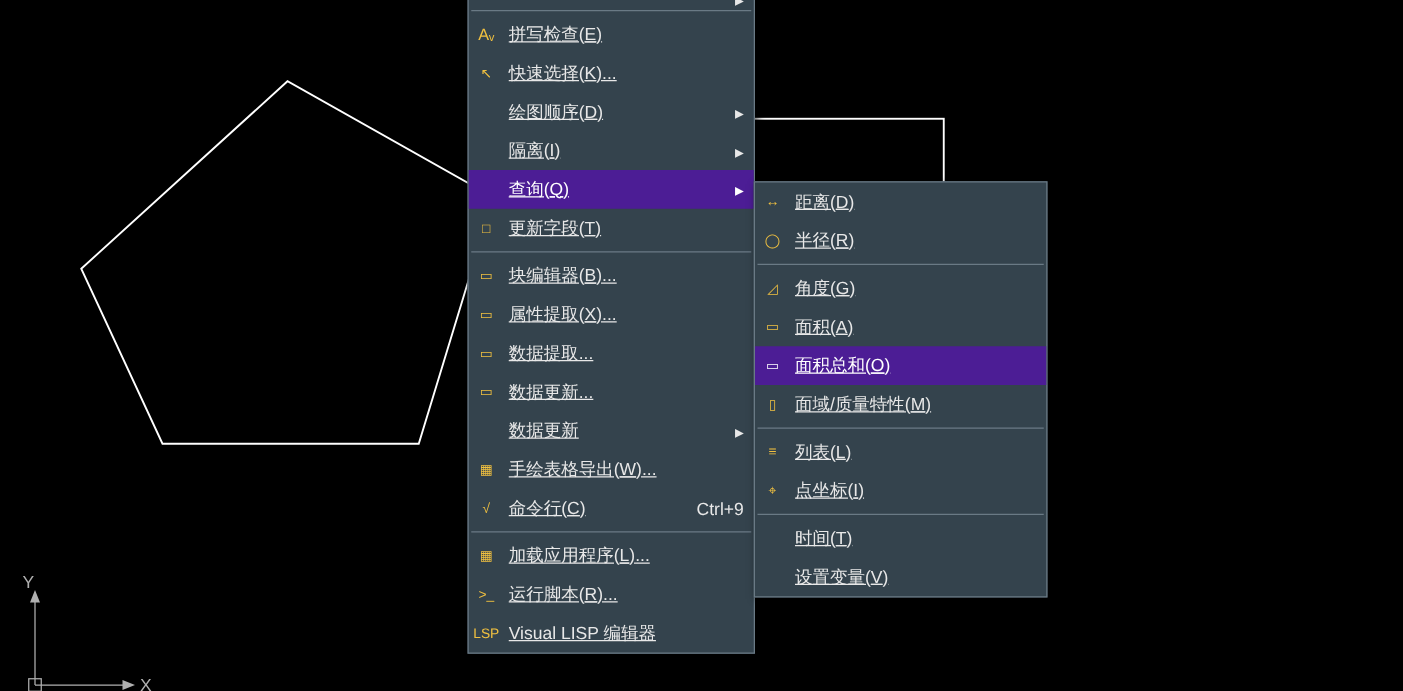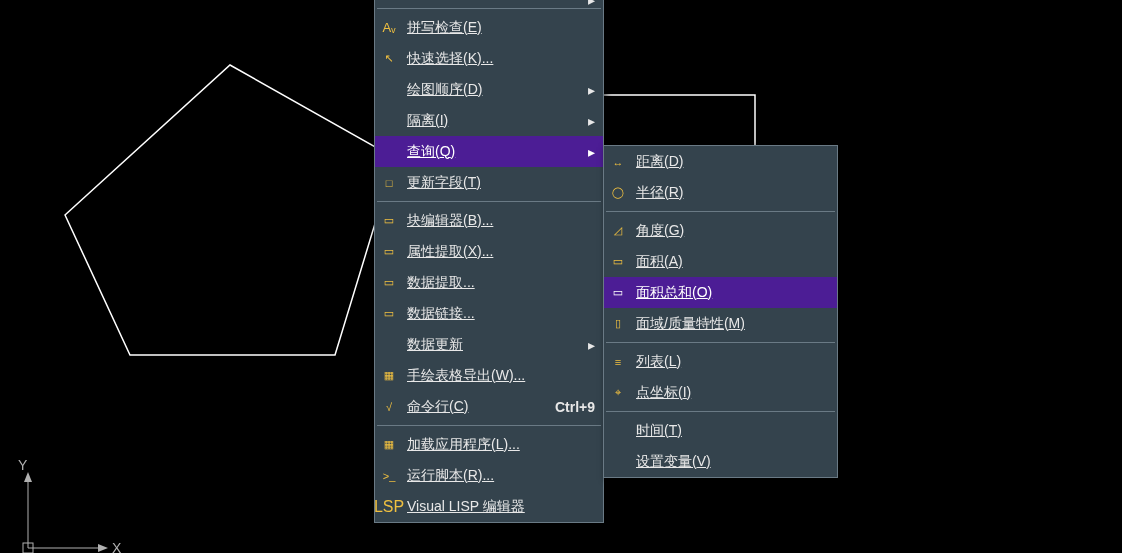--- a/index.html
+++ b/index.html
@@ -2,21 +2,21 @@
 <html><head>
 <meta charset="utf-8">
 <style>
   html,body{margin:0;padding:0;width:1122px;height:553px;background:#000;overflow:hidden;font-family:"Microsoft YaHei","微软雅黑",Arial,sans-serif;font-size:14px;color:#e8e8e8;}
   .canvas{position:absolute;left:0;top:0;width:1122px;height:553px;}
   svg.drawing{position:absolute;left:0;top:0;}
   .menu{position:absolute;background:#34434d;border:1px solid #6a7a85;box-shadow:2px 2px 6px rgba(0,0,0,.6);}
   .menu .row{display:flex;align-items:center;height:31px;box-sizing:border-box;padding:0 8px 0 4px;white-space:nowrap;}
   .menu .row .ico{width:20px;height:20px;margin-right:8px;display:flex;align-items:center;justify-content:center;}
   .menu .row .lbl{flex:0 0 auto;text-decoration:underline;}
-  .menu .row .short{margin-left:auto;padding-left:24px;color:#e8e8e8;font-weight:bold;}
+  .menu .row .short{margin-left:auto;padding-left:24px;color:#e8e8e8;}
   .menu .row .arrow{margin-left:auto;padding-left:24px;}
   .menu .row.hl{background:#4c1d95;color:#fff;}
   .menu .sep{height:1px;background:#6a7a85;margin:3px 2px;}
   .menu1{left:374px;top:-7px;width:228px;}
   .menu2{left:603px;top:145px;width:233px;}
   .axis{position:absolute;left:10px;bottom:-15px;}
   u{text-decoration:underline;}
 </style>
 </head>
 <body>
@@ -82,21 +82,21 @@
       <div class="row">
         <span class="ico" style="font-size: 11px; color: rgb(240, 192, 64);">▭</span>
         <span class="lbl">属性提取(<u>X</u>)...</span>
       </div>
       <div class="row">
         <span class="ico" style="font-size: 11px; color: rgb(240, 192, 64);">▭</span>
         <span class="lbl">数据提取...</span>
       </div>
       <div class="row">
         <span class="ico" style="font-size: 11px; color: rgb(240, 192, 64);">▭</span>
-        <span class="lbl">数据链接...</span>
+        <span class="lbl">数据更新...</span>
       </div>
       <div class="row">
         <span class="ico" style="font-size: 11px; color: rgb(240, 192, 64);"></span>
         <span class="lbl">数据更新</span>
         <span class="arrow">▸</span>
       </div>
       <div class="row">
         <span class="ico" style="font-size: 11px; color: rgb(240, 192, 64);">▦</span>
         <span class="lbl">手绘表格导出(<u>W</u>)...</span>
       </div>
@@ -108,21 +108,21 @@
       <div class="sep"></div>
       <div class="row">
         <span class="ico" style="font-size: 11px; color: rgb(240, 192, 64);">▦</span>
         <span class="lbl">加载应用程序(<u>L</u>)...</span>
       </div>
       <div class="row">
         <span class="ico" style="font-size: 11px; color: rgb(240, 192, 64);">&gt;_</span>
         <span class="lbl">运行脚本(<u>R</u>)...</span>
       </div>
       <div class="row">
-        <span class="ico" style="font-size: 16px; color: rgb(240, 192, 64);">LSP</span>
+        <span class="ico" style="font-size: 11px; color: rgb(240, 192, 64);">LSP</span>
         <span class="lbl">Visual LISP 编辑器</span>
       </div>
     </div>
 
   <div class="menu menu2" id="menu2">
       <div class="row">
         <span class="ico" style="font-size: 11px; color: rgb(240, 192, 64);">↔</span>
         <span class="lbl">距离(<u>D</u>)</span>
       </div>
       <div class="row">

